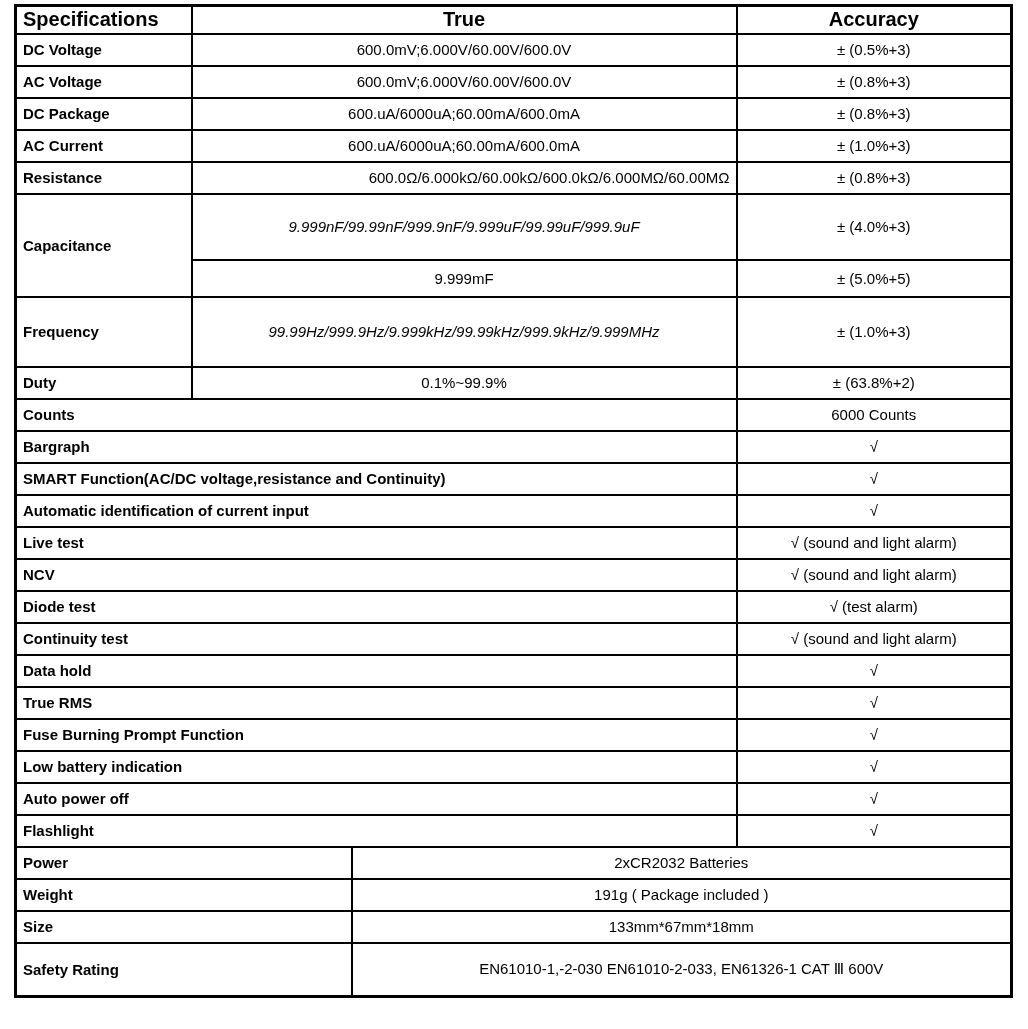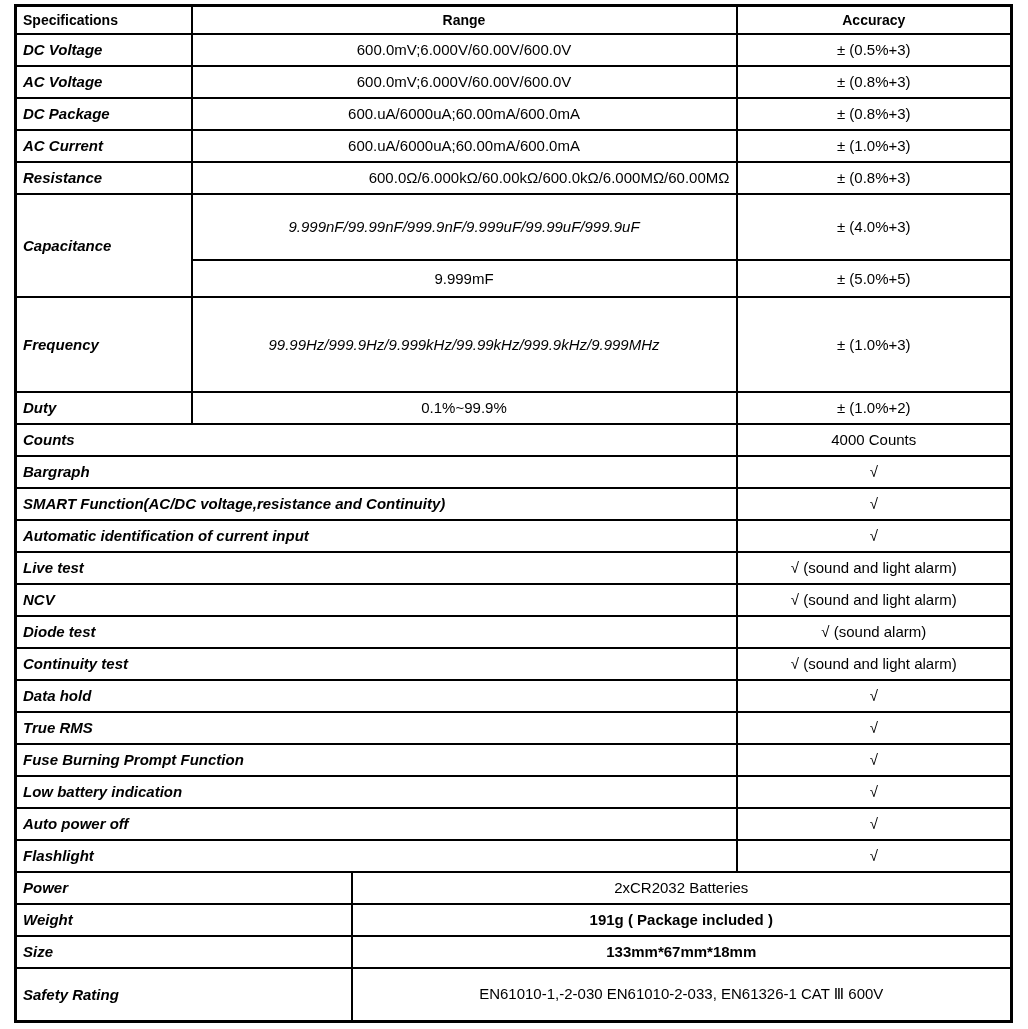--- a/index.html
+++ b/index.html
@@ -21,50 +21,50 @@
     width: 996px;
     border: 3px solid #000;
   }
   .spec-table th, .spec-table td {
     border: 2px solid #000;
     padding: 0 6px;
     vertical-align: middle;
     font-size: 15px;
     overflow: hidden;
   }
-  .spec-table th { font-size: 14px; font-weight: bold; }
+  .spec-table th { font-size: 20px; font-weight: bold; }
   .left   { text-align: left; }
   .center { text-align: center; }
-  .label  { font-weight: bold; text-align: left; font-style: italic; }
-  .bold   { font-weight: bold; margin-left: 28px; }
+  .label  { font-weight: bold; text-align: left; }
+  .bold   { font-weight: normal; margin-left: 28px; }
   .sm14   { font-size: 14px; font-style: italic; }
   .sm13   { font-size: 13px; text-align: right; }
   tr.h28 { height: 28px; }
   tr.h32 { height: 32px; }
   tr.h37 { height: 37px; }
   tr.h66 { height: 66px; }
-  tr.h90 { height: 95px; }
+  tr.h90 { height: 70px; }
   tr.h63 { height: 54px; }
 </style>
 </head>
 <body>
 
 <div class="page">
   <table class="spec-table">
     <colgroup>
       <col style="width:176px">
       <col style="width:160px">
       <col style="width:385px">
       <col style="width:275px">
     </colgroup>
 
     <tbody>
         <tr class="h28">
       <th class="left">Specifications</th>
-      <th class="center" colspan="2">Range</th>
+      <th class="center" colspan="2">True</th>
       <th class="center">Accuracy</th>
     </tr>
 
     <tr class="h32">
       <td class="label">DC Voltage</td>
       <td class="center" colspan="2">600.0mV;6.000V/60.00V/600.0V</td>
       <td class="center">± (0.5%+3)</td>
     </tr>
     <tr class="h32">
       <td class="label">AC Voltage</td>
@@ -99,26 +99,26 @@
 
     <tr class="h90">
       <td class="label">Frequency</td>
       <td class="center sm14" colspan="2">99.99Hz/999.9Hz/9.999kHz/99.99kHz/999.9kHz/9.999MHz</td>
       <td class="center">± (1.0%+3)</td>
     </tr>
 
     <tr class="h32">
       <td class="label">Duty</td>
       <td class="center" colspan="2">0.1%~99.9%</td>
-      <td class="center">± (1.0%+2)</td>
+      <td class="center">± (63.8%+2)</td>
     </tr>
 
     <tr class="h32">
       <td class="label" colspan="3">Counts</td>
-      <td class="center">4000 Counts</td>
+      <td class="center">6000 Counts</td>
     </tr>
     <tr class="h32">
       <td class="label" colspan="3">Bargraph</td>
       <td class="center">√</td>
     </tr>
     <tr class="h32">
       <td class="label" colspan="3">SMART Function(AC/DC voltage,resistance and Continuity)</td>
       <td class="center">√</td>
     </tr>
     <tr class="h32">
@@ -128,21 +128,21 @@
     <tr class="h32">
       <td class="label" colspan="3">Live test</td>
       <td class="center">√ (sound and light alarm)</td>
     </tr>
     <tr class="h32">
       <td class="label" colspan="3">NCV</td>
       <td class="center">√ (sound and light alarm)</td>
     </tr>
     <tr class="h32">
       <td class="label" colspan="3">Diode test</td>
-      <td class="center">√ (sound alarm)</td>
+      <td class="center">√ (test alarm)</td>
     </tr>
     <tr class="h32">
       <td class="label" colspan="3">Continuity test</td>
       <td class="center">√ (sound and light alarm)</td>
     </tr>
     <tr class="h32">
       <td class="label" colspan="3">Data hold</td>
       <td class="center">√</td>
     </tr>
     <tr class="h32">

